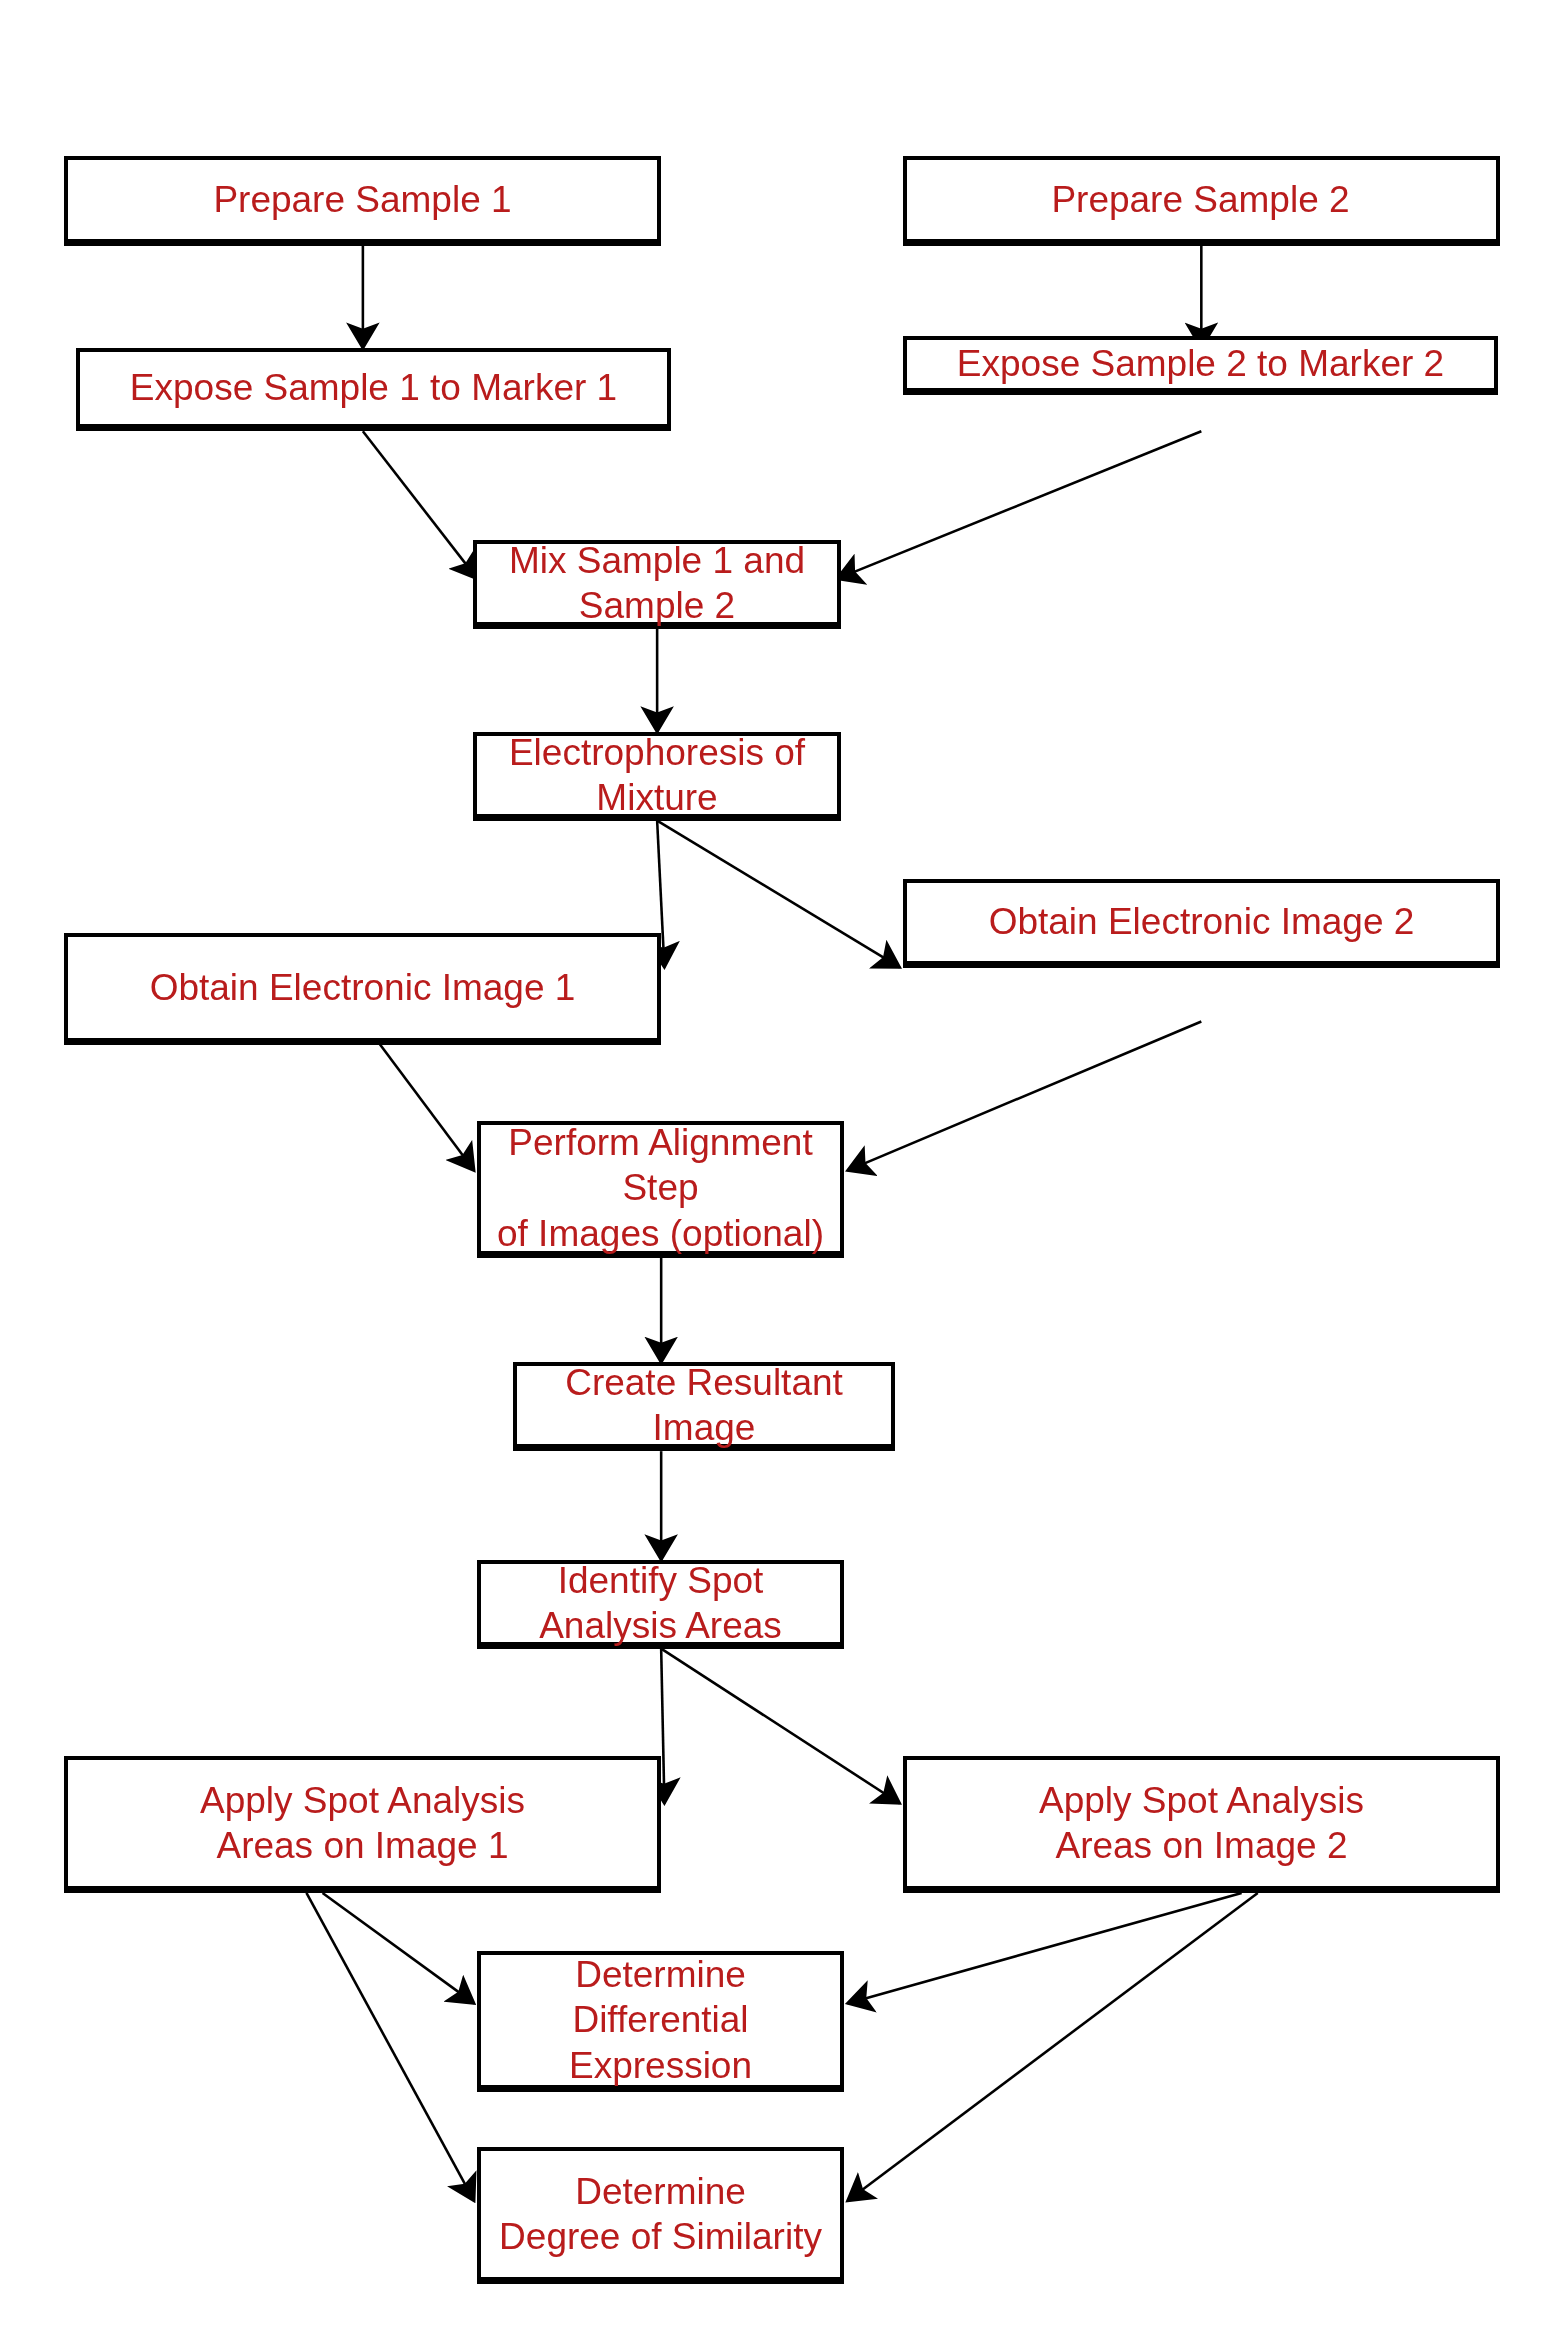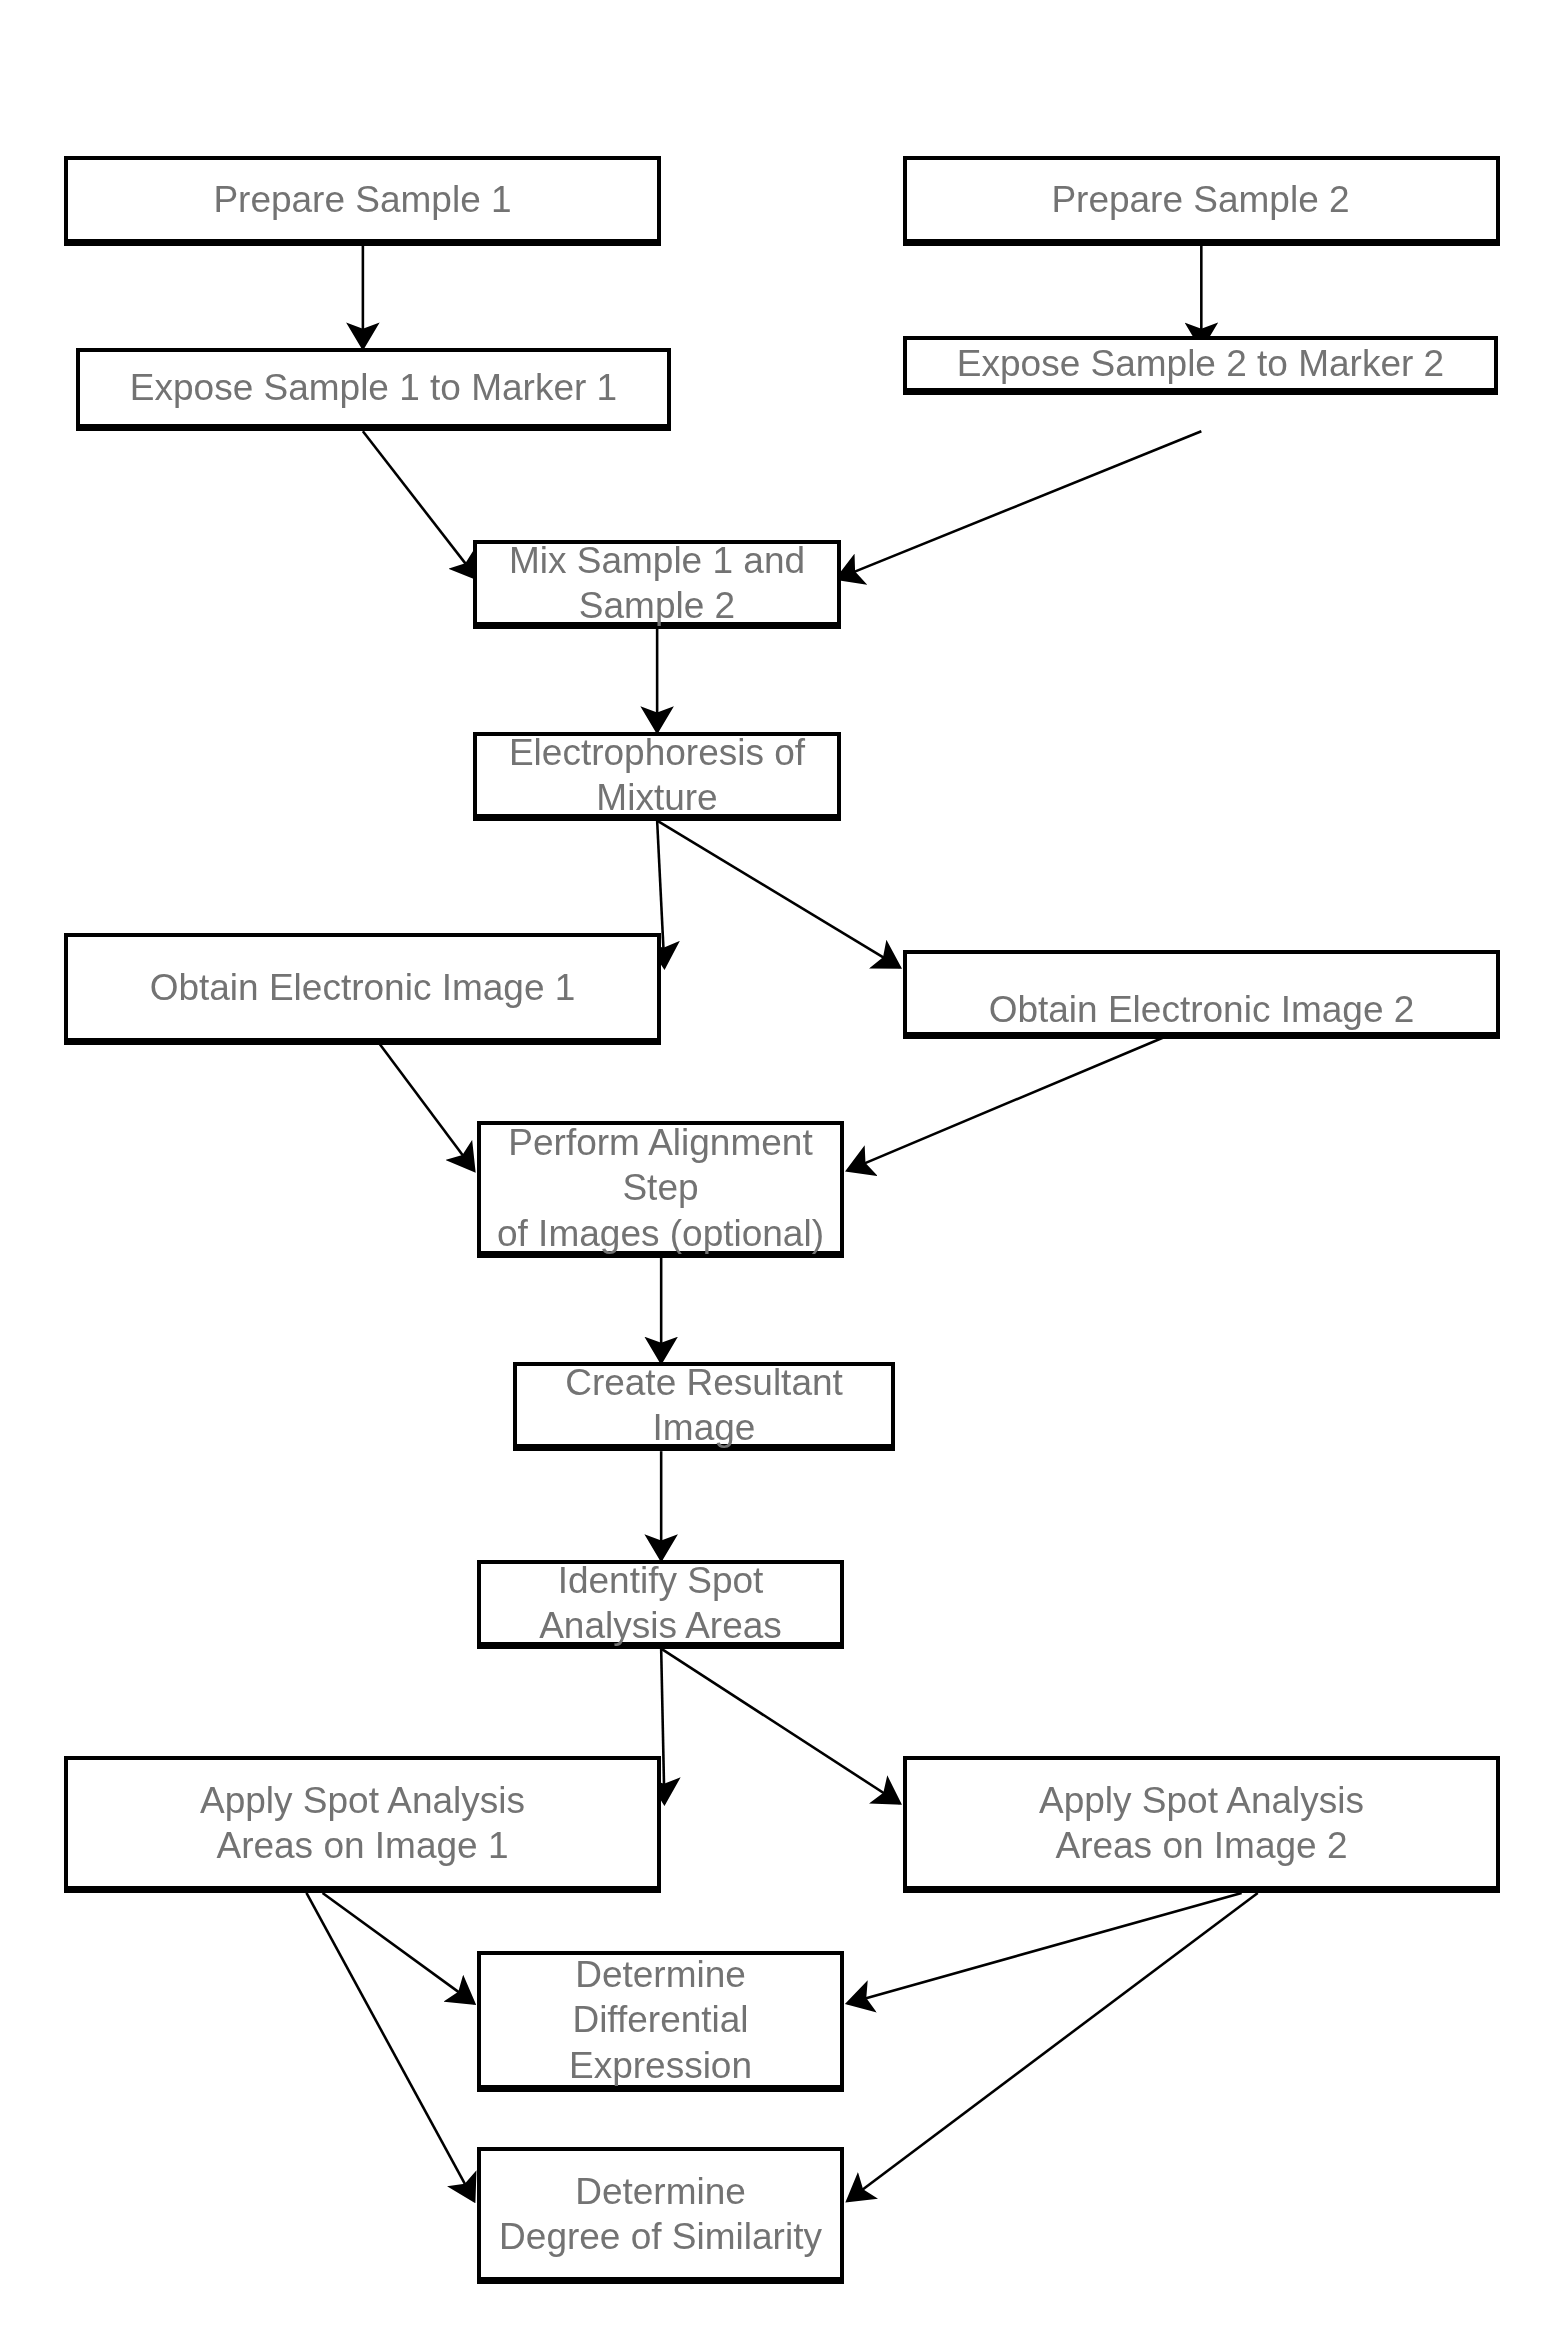--- a/index.html
+++ b/index.html
@@ -30,21 +30,21 @@
   .node {
     position: absolute;
     box-sizing: border-box;
     border: 4px solid #000000;
     border-bottom-width: 7.3px;
     background: #ffffff;
     display: flex;
     align-items: center;
     justify-content: center;
     text-align: center;
-    color: #737373;
+    color: #b91c1c;
     font-size: 37px;
     line-height: 1.22;
     font-family: "Liberation Sans", sans-serif;
     white-space: pre-line;
     padding: 0 8px;
     z-index: 2;
   }
   #edge-layer {
     position: absolute;
     top: 0;
@@ -89,21 +89,21 @@
   </svg>
 
   <div id="nodes-group">
       <div class="node" style="left: 64px; top: 156px; width: 597px; height: 90px;"><span>Prepare Sample 1</span></div>
       <div class="node" style="left: 903px; top: 156px; width: 597px; height: 90px; padding-left: 6px;"><span>Prepare Sample 2</span></div>
       <div class="node" style="left: 76px; top: 348px; width: 595px; height: 83px;"><span>Expose Sample 1 to Marker 1</span></div>
       <div class="node" style="left: 903px; top: 336px; width: 595px; height: 59px;"><span>Expose Sample 2 to Marker 2</span></div>
       <div class="node" style="left: 473px; top: 540px; width: 368px; height: 89px;"><span>Mix Sample 1 and Sample 2</span></div>
       <div class="node" style="left: 473px; top: 732px; width: 368px; height: 89px;"><span>Electrophoresis of Mixture</span></div>
       <div class="node" style="left: 64px; top: 933px; width: 597px; height: 112px;"><span>Obtain Electronic Image 1</span></div>
-      <div class="node" style="left: 903px; top: 950px; width: 597px; height: 89px; align-items: flex-end;"><span>Obtain Electronic Image 2</span></div>
+      <div class="node" style="left: 903px; top: 879px; width: 597px; height: 89px;"><span>Obtain Electronic Image 2</span></div>
       <div class="node" style="left: 477px; top: 1121px; width: 367px; height: 137px; padding-left: 8px;"><span>Perform Alignment Step
 of Images (optional)</span></div>
       <div class="node" style="left: 477px; top: 1362px; width: 382px; height: 89px; margin-left: 36px;"><span>Create Resultant Image</span></div>
       <div class="node" style="left: 477px; top: 1560px; width: 367px; height: 89px;"><span>Identify Spot Analysis Areas</span></div>
       <div class="node" style="left: 64px; top: 1756px; width: 597px; height: 137px;"><span>Apply Spot Analysis
 Areas on Image 1</span></div>
       <div class="node" style="left: 903px; top: 1756px; width: 597px; height: 137px;"><span>Apply Spot Analysis
 Areas on Image 2</span></div>
       <div class="node" style="left: 477px; top: 1951px; width: 367px; height: 141px;"><span>Determine
 Differential Expression</span></div>

